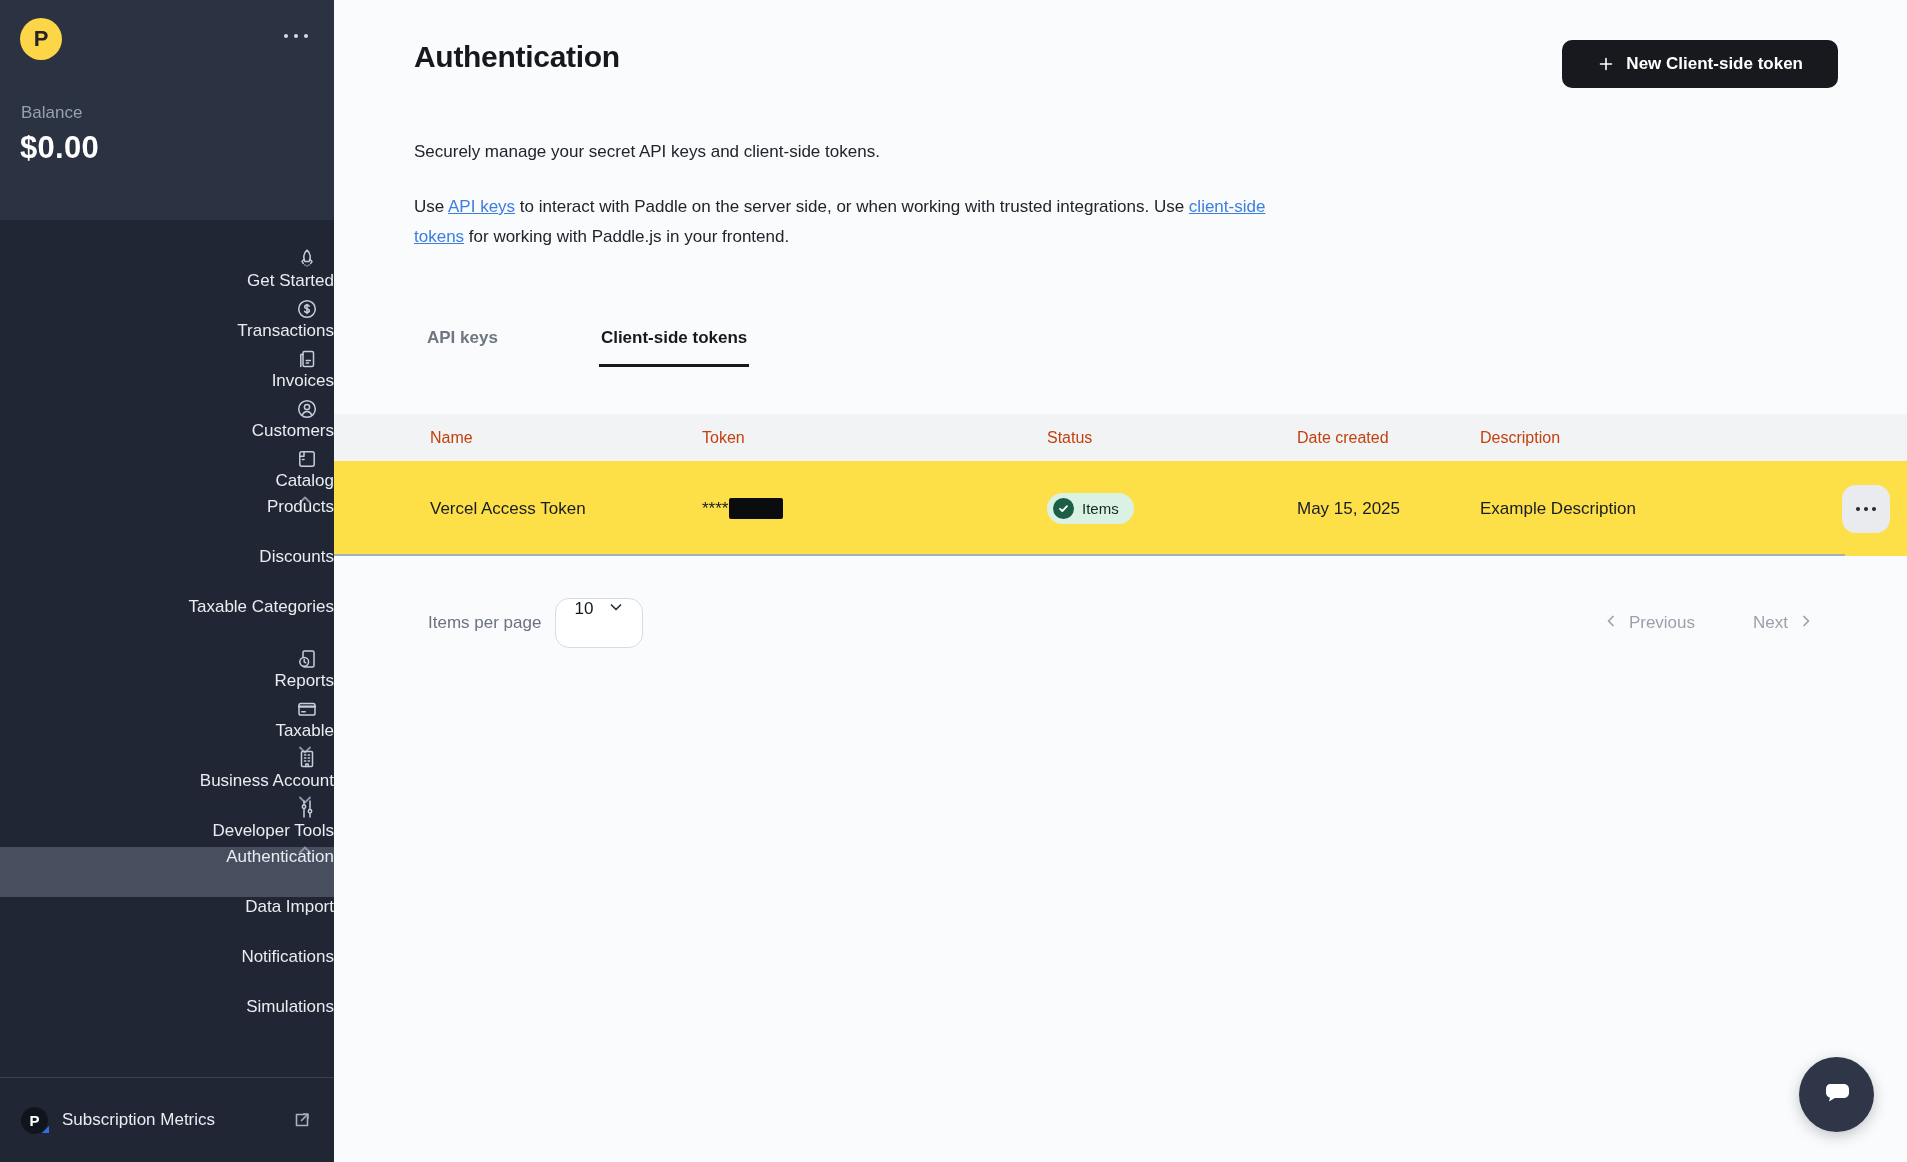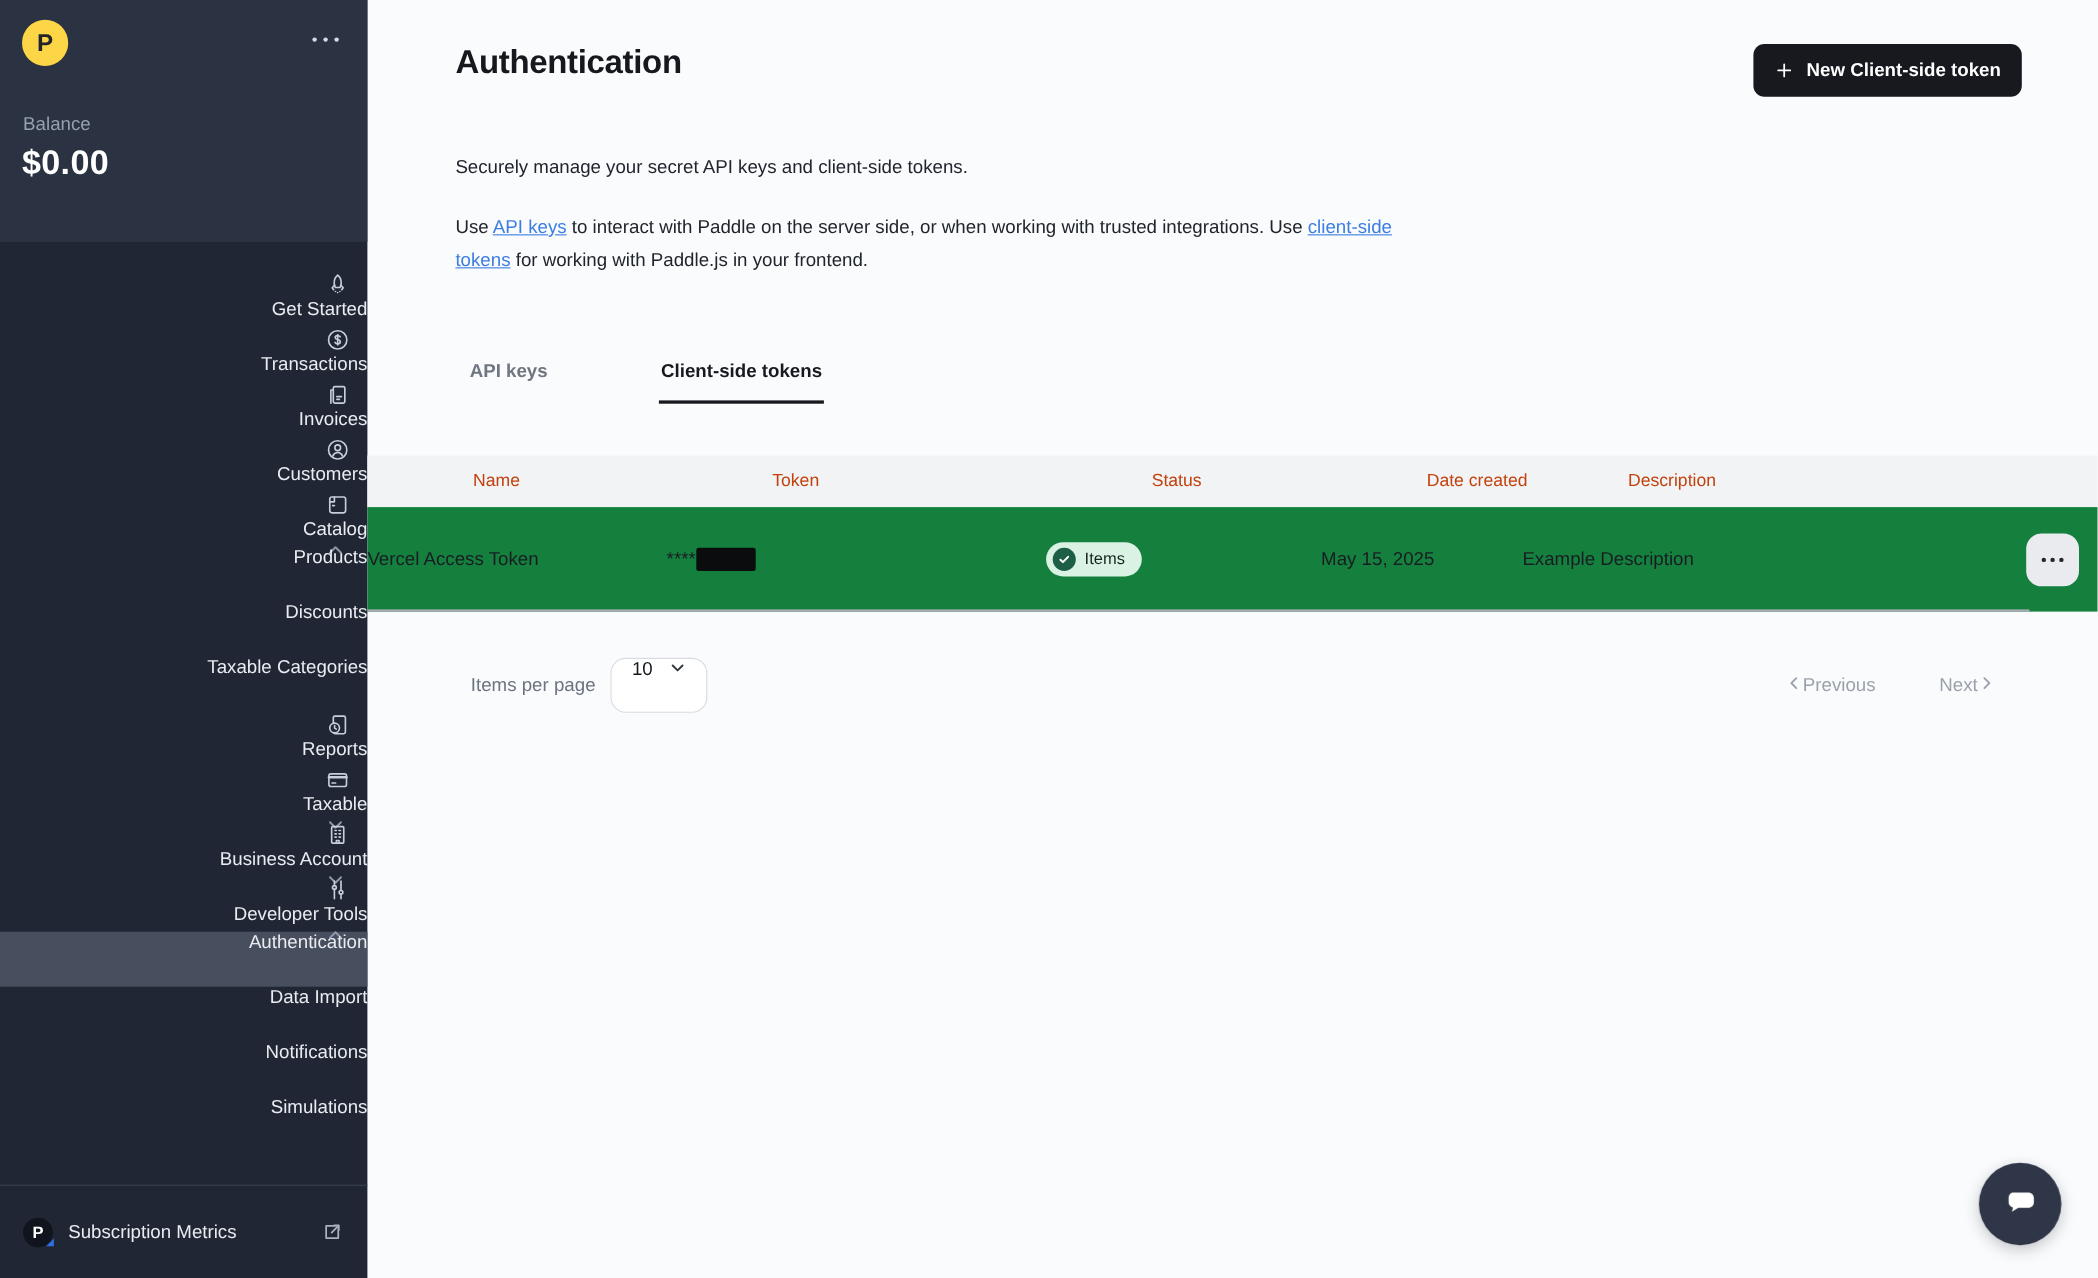--- a/index.html
+++ b/index.html
@@ -25,51 +25,51 @@
 
   .sidebar-footer { height:85px; border-top:1px solid #39404e; display:flex; align-items:center; padding:0 22px 0 21px; color:#e9ecf1; font-size:17px; }
   .pw-icon { width:27px; height:27px; border-radius:50%; background:#0f141d; color:#fff; font-weight:700; font-size:15px; display:flex; align-items:center; justify-content:center; margin-right:14px; position:relative; }
   .pw-icon::after { content:""; position:absolute; right:-1px; bottom:1px; width:0; height:0; border-left:7px solid transparent; border-bottom:7px solid #2f6fe4; }
   .ext-icon { margin-left:auto; color:#aab2bf; display:flex; }
 
   
   .main { flex:1; padding:0 69px 0 80px; position:relative; }
   .title-row { margin-top:40px; display:flex; justify-content:space-between; align-items:flex-start; }
   .page-title { font-size:30px; font-weight:700; color:#16181d; letter-spacing:-.3px; }
-  .new-token-btn { height:48px; padding:0 19px; border:none; border-radius:10px; background:#17191f; color:#fff; font-size:17px; font-weight:600; font-family:inherit; display:flex; align-items:center; gap:11px; cursor:pointer; }
+  .new-token-btn { height:48px; padding:0 35px; border:none; border-radius:10px; background:#17191f; color:#fff; font-size:17px; font-weight:600; font-family:inherit; display:flex; align-items:center; gap:11px; cursor:pointer; }
   .new-token-btn .plus { display:flex; }
 
   .intro { margin-top:54px; font-size:17px; color:#20242c; }
   .desc { margin-top:30px; font-size:17px; color:#20242c; max-width:885px; line-height:30px; }
   .desc a { color:#3b7de2; text-decoration:underline; cursor:pointer; }
 
   .tabs { margin-top:64px; display:flex; }
   .tab { font-size:17px; padding:12px 2px 16px; cursor:pointer; }
   .tab.inactive { color:#6f7680; font-weight:600; margin-left:11px; margin-right:99px; }
   .tab.active { color:#17191f; font-weight:700; border-bottom:3px solid #17191f; }
 
   .token-table { margin:47px -69px 0 -80px; }
   .thead { height:47px; background:#f2f3f5; display:grid; grid-template-columns:272px 345px 250px 183px 1fr; align-items:center; padding-left:96px; font-size:16px; color:#c2410c; }
-  .trow { height:95px; background:#15803d; display:grid; grid-template-columns:272px 345px 250px 183px 1fr; align-items:center; font-size:17px; color:#181c23; position:relative; }
+  .trow { height:95px; background:#fde047; display:grid; grid-template-columns:272px 345px 250px 183px 1fr; align-items:center; padding-left:96px; font-size:17px; color:#181c23; position:relative; }
   .trow-border { position:absolute; left:0; right:62px; bottom:0; height:2px; background:#a9adb4; }
   .token-cell { display:flex; align-items:center; }
   .redacted { display:inline-block; width:54px; height:21px; background:#0b0c0e; border-radius:2px; margin-left:1px; }
   .badge { display:inline-flex; align-items:center; gap:8px; background:#d9f2e4; border-radius:999px; padding:5px 15px 5px 6px; }
   .badge .check-circle { width:21px; height:21px; border-radius:50%; background:#1c5f46; display:flex; align-items:center; justify-content:center; color:#fff; }
   .badge .badge-label { font-size:15px; color:#16271e; }
   .row-actions { position:absolute; right:17px; top:50%; transform:translateY(-50%); width:48px; height:48px; border:none; border-radius:14px; background:#e9ebef; cursor:pointer; display:flex; align-items:center; justify-content:center; gap:4px; }
   .row-actions i { width:4px; height:4px; border-radius:50%; background:#23272f; }
 
   .pager { margin-top:42px; display:flex; align-items:center; justify-content:space-between; }
   .pager-left { display:flex; align-items:center; gap:14px; margin-left:14px; }
   .pager-label { font-size:17px; color:#6b7280; }
   .page-size-select { width:88px; height:50px; background:#fff; border:1.5px solid #d8dce2; border-radius:14px; display:flex; align-items:flex-start; justify-content:center; gap:15px; font-size:17px; color:#16181d; cursor:pointer; }
   .page-size-select .chev-down { color:#30343c; display:flex; }
   .pager-right { display:flex; align-items:center; gap:58px; margin-right:24px; color:#9ba1ab; font-size:17px; }
-  .pager-btn { display:flex; align-items:center; gap:0; cursor:default; }
+  .pager-btn { display:flex; align-items:center; gap:10px; cursor:default; }
 
   .chat-fab { position:fixed; right:33px; bottom:30px; width:75px; height:75px; border-radius:50%; background:#2e3647; border:none; cursor:pointer; display:flex; align-items:center; justify-content:center; box-shadow:0 4px 14px rgba(30,37,51,.25); }
 </style>
 </head>
 <body>
 
 <aside class="sidebar">
   <div class="sidebar-top">
     <div class="logo">
         <span>P</span>

